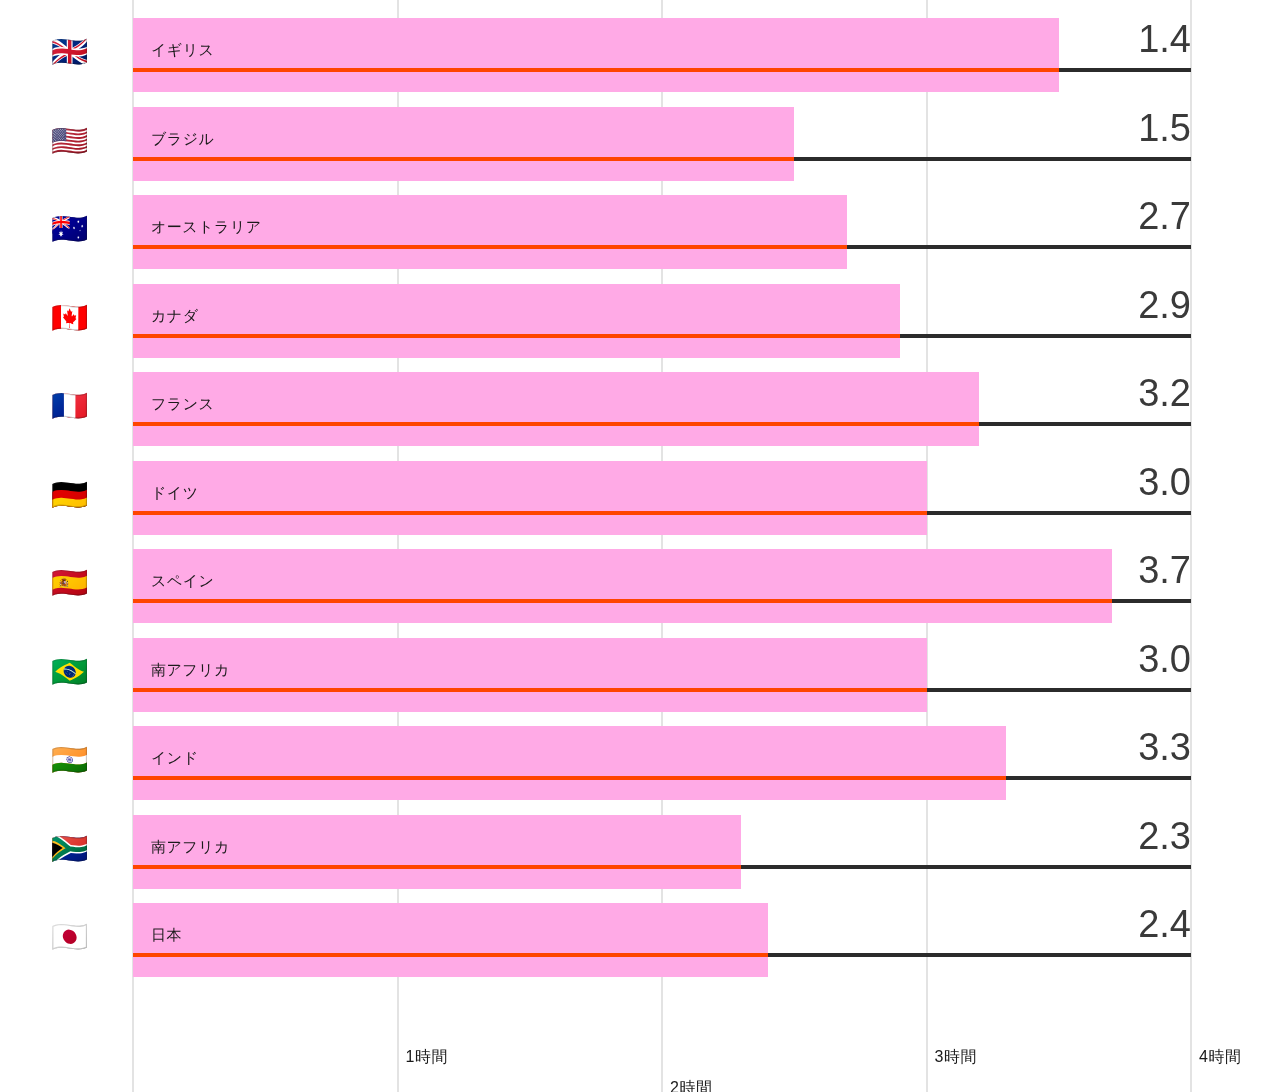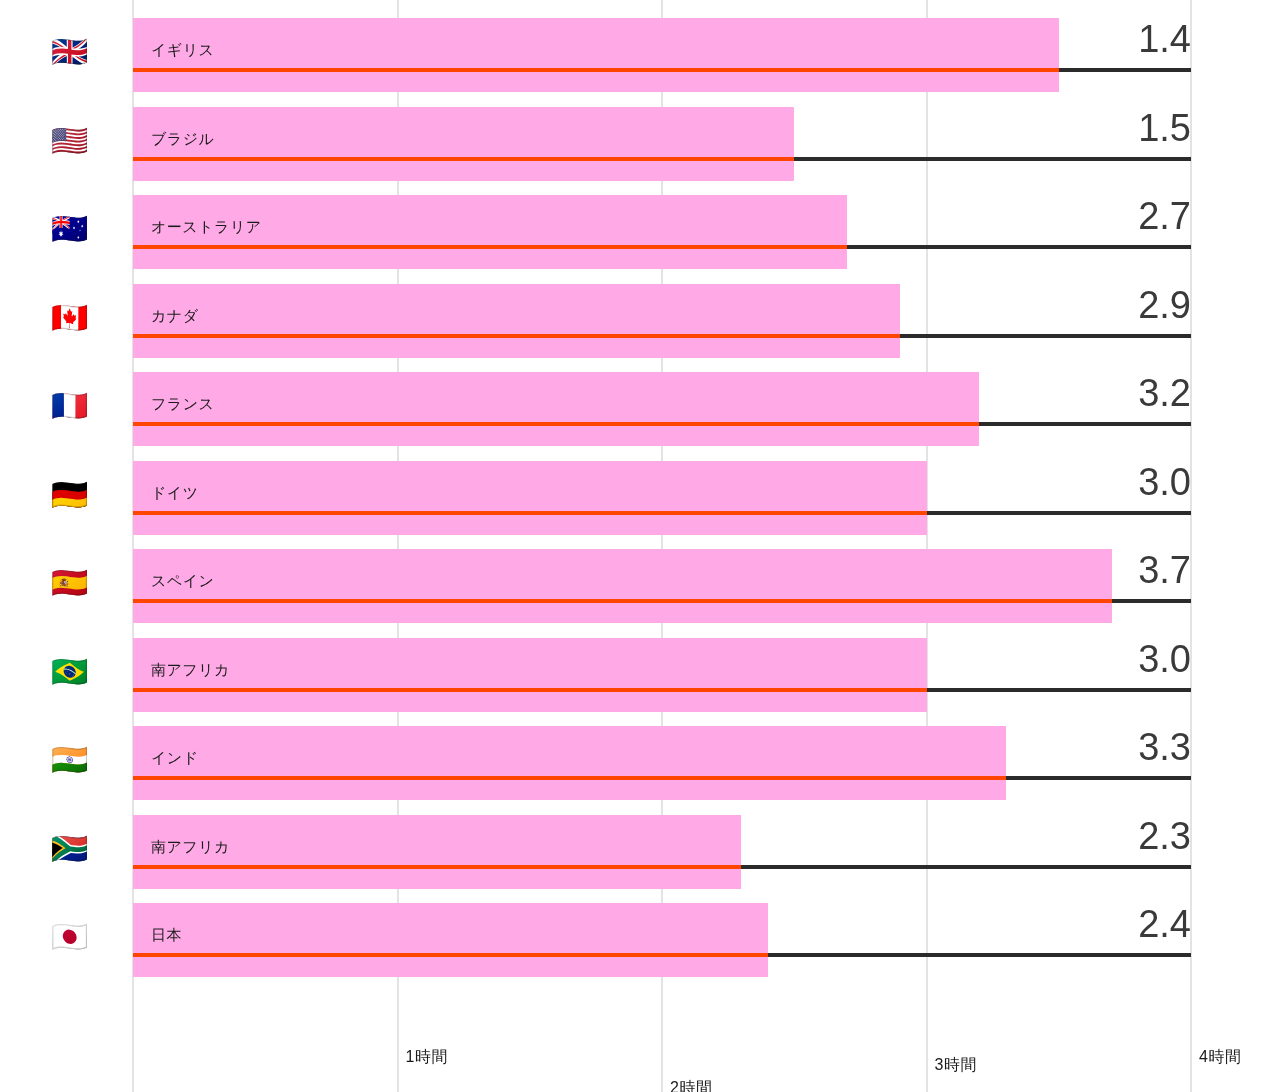--- a/index.html
+++ b/index.html
@@ -162,15 +162,15 @@
       <div class="flag" style="top: 19px;">🇯🇵</div>
       <div class="bar" style="top: 0px; width: 634.8px; height: 74px;"></div>
       <div class="barline" style="top: 50px; width: 634.8px;"></div>
       <div class="extline" style="top: 50px; left: 767.8px; width: 423.2px;"></div>
       <div class="clabel" style="left: 151px; top: 23px;">日本</div>
       <div class="vlabel" style="right: 81px; top: 0px;">2.4</div>
     </div>
     <div class="xtick" style="left: 141px; top: 1106px; font-style: italic;">0時間</div>
     <div class="xtick" style="left: 405.5px; top: 1047px;">1時間</div>
     <div class="xtick" style="left: 670px; top: 1078px;">2時間</div>
-    <div class="xtick" style="left: 934.5px; top: 1047px; margin-top: 8px;">3時間</div>
+    <div class="xtick" style="left: 934.5px; top: 1047px;">3時間</div>
     <div class="xtick" style="left: 1199px; top: 1047px;">4時間</div>
   </div>
 
 </body></html>

